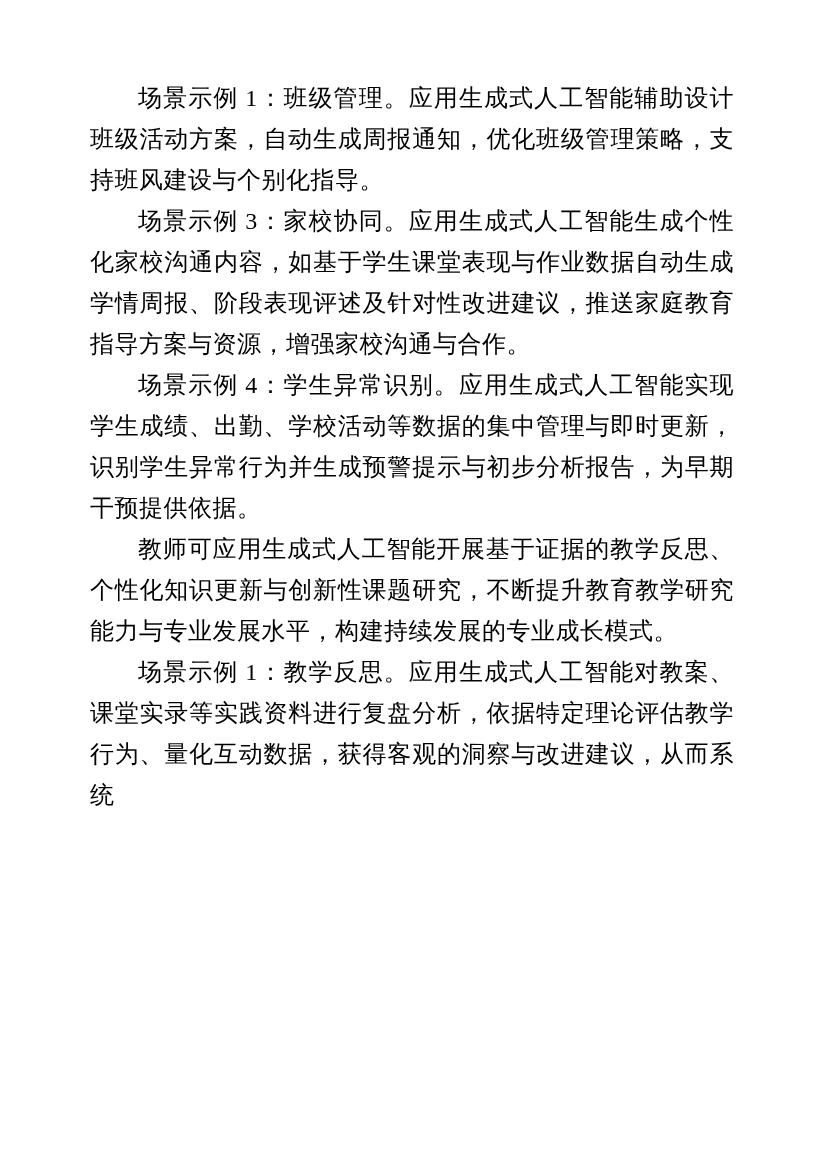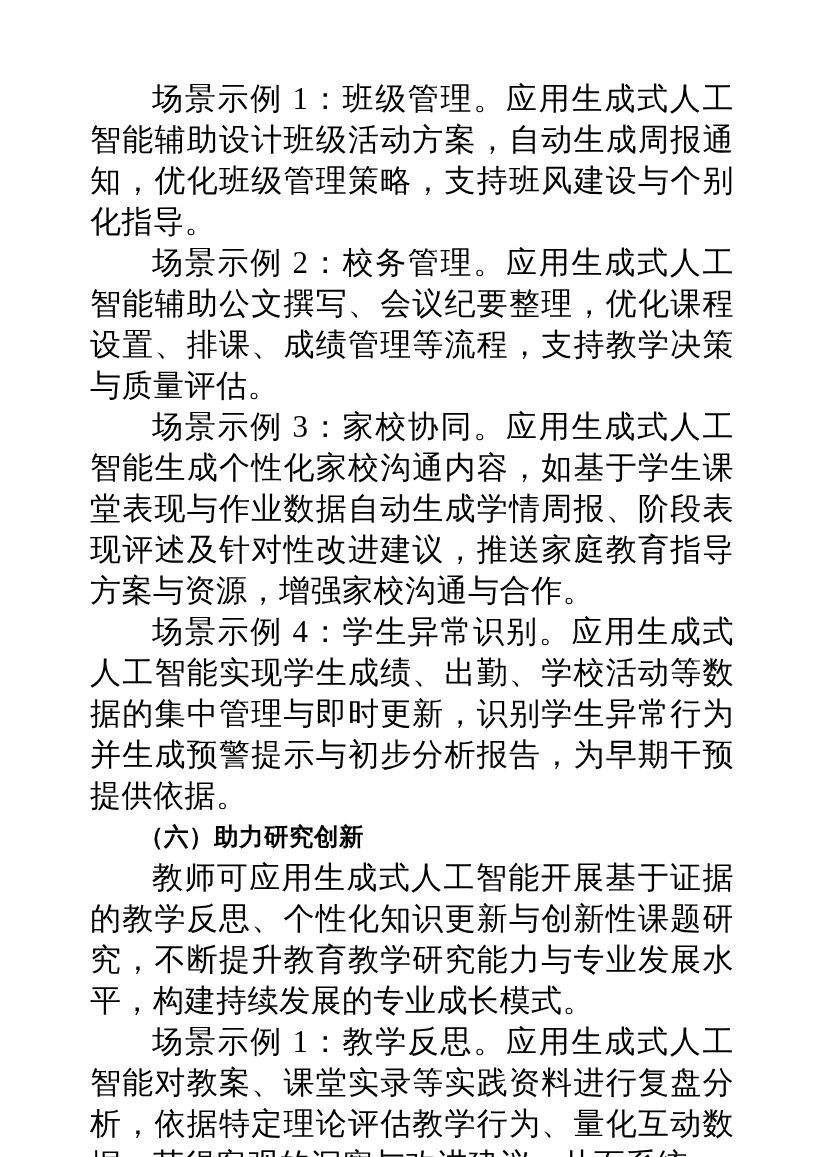--- a/index.html
+++ b/index.html
@@ -17,21 +17,21 @@
     color: #000000;
   }
   .content {
     position: absolute;
     left: 90px;
     top: 78px;
     width: 644px;
   }
   p.body-para {
     margin: 0;
-    font-size: 31px;
+    font-size: 24px;
     line-height: 41px;
     letter-spacing: 0.5px;
     text-align: justify;
     text-justify: inter-ideograph;
     text-indent: 2em;
     word-break: break-all;
   }
   p.heading-para {
     margin: 0;
     font-size: 24.5px;
@@ -40,20 +40,18 @@
     font-weight: bold;
     text-indent: 2em;
   }
 </style>
 </head>
 <body>
 
 <div class="page">
   <div class="content">
     <p class="body-para">场景示例 1：班级管理。应用生成式人工智能辅助设计班级活动方案，自动生成周报通知，优化班级管理策略，支持班风建设与个别化指导。</p>
-    <p class="body-para">场景示例 2：校务管理。应用生成式人工智能辅助公文撰写、会议纪要整理，优化课程设置、排课、成绩管理等流程，支持教学决策与质量评估。</p>
     <p class="body-para">场景示例 3：家校协同。应用生成式人工智能生成个性化家校沟通内容，如基于学生课堂表现与作业数据自动生成学情周报、阶段表现评述及针对性改进建议，推送家庭教育指导方案与资源，增强家校沟通与合作。</p>
     <p class="body-para">场景示例 4：学生异常识别。应用生成式人工智能实现学生成绩、出勤、学校活动等数据的集中管理与即时更新，识别学生异常行为并生成预警提示与初步分析报告，为早期干预提供依据。</p>
-    <p class="heading-para">（六）助力研究创新</p>
     <p class="body-para">教师可应用生成式人工智能开展基于证据的教学反思、个性化知识更新与创新性课题研究，不断提升教育教学研究能力与专业发展水平，构建持续发展的专业成长模式。</p>
     <p class="body-para">场景示例 1：教学反思。应用生成式人工智能对教案、课堂实录等实践资料进行复盘分析，依据特定理论评估教学行为、量化互动数据，获得客观的洞察与改进建议，从而系统</p>
   </div>
 </div>
 
 </body></html>

